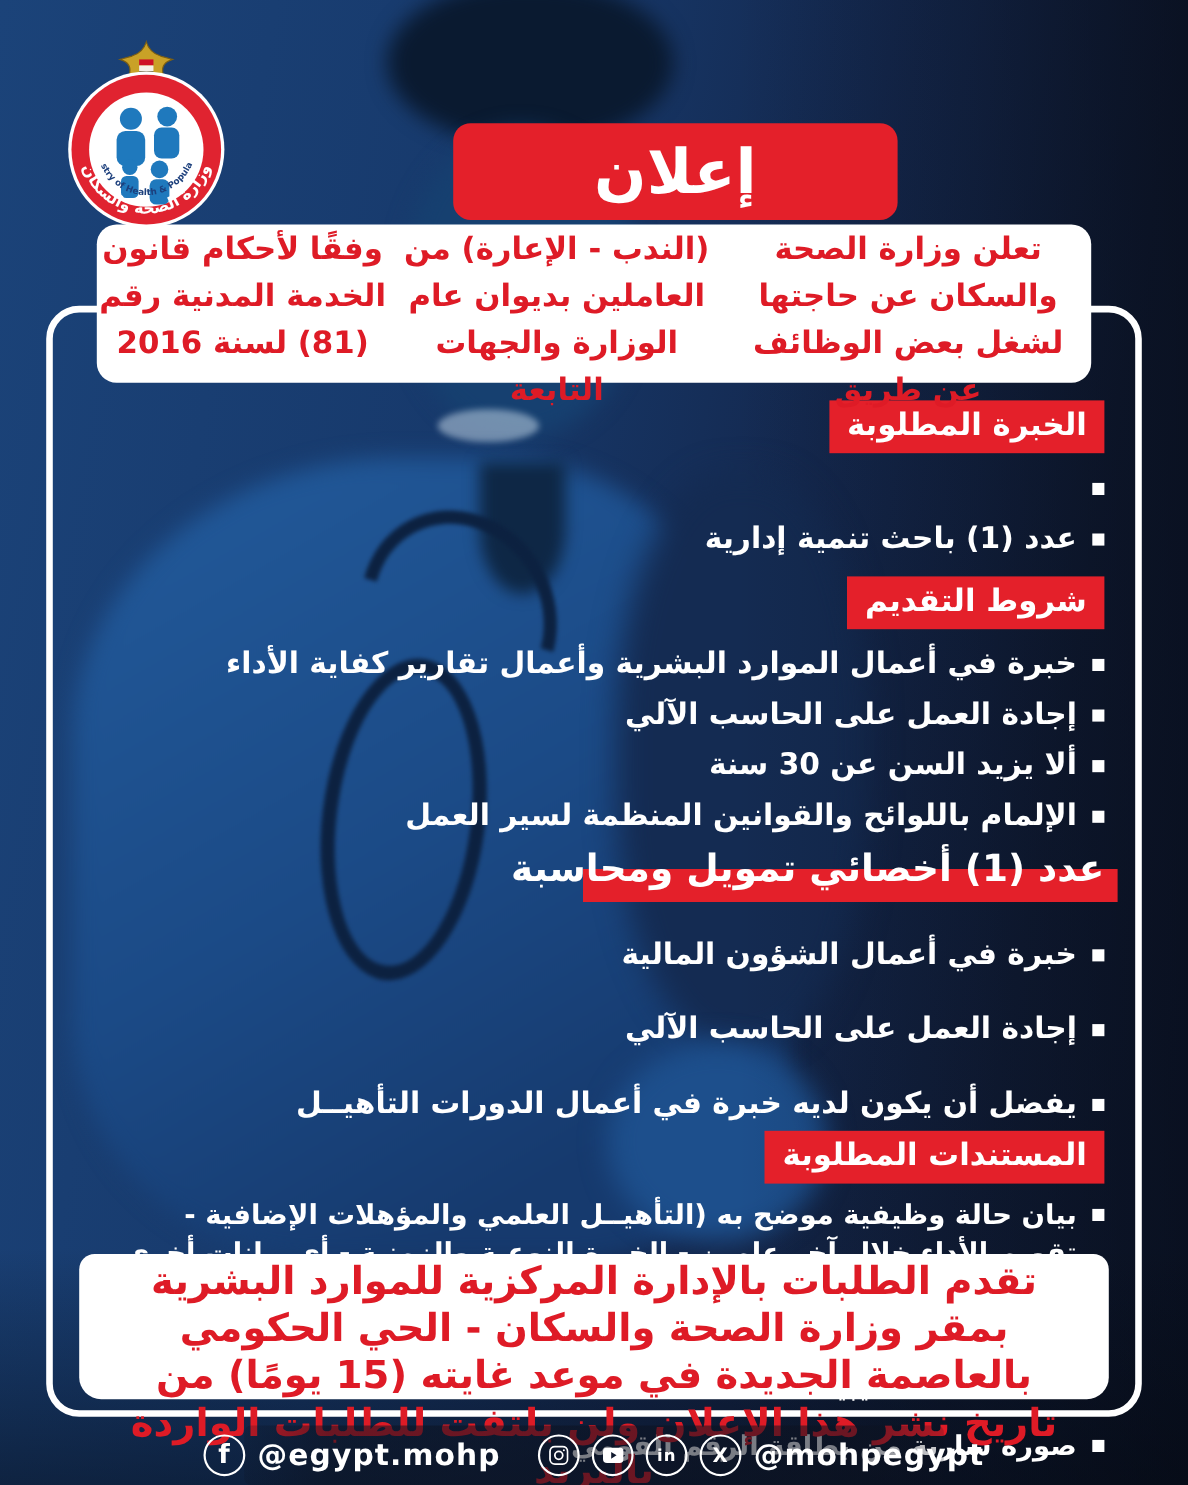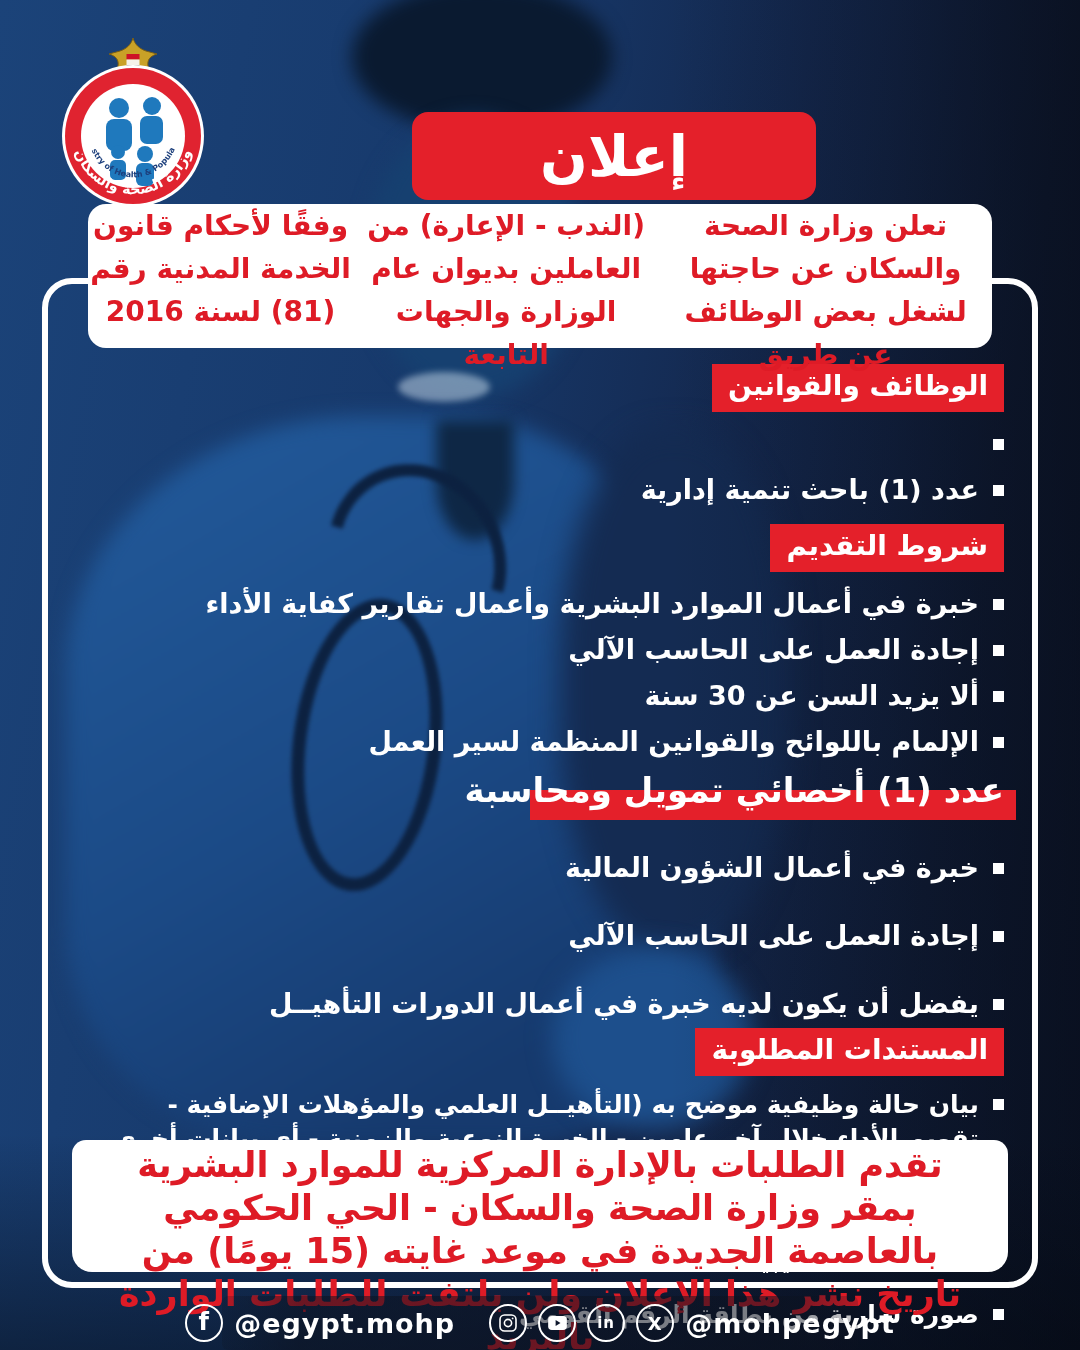--- a/index.html
+++ b/index.html
@@ -143,21 +143,21 @@
 
   <div class="intro">
     <span>تعلن وزارة الصحة والسكان عن حاجتها لشغل بعض الوظائف عن طريق</span>
     <span>(الندب - الإعارة) من العاملين بديوان عام الوزارة والجهات التابعة</span>
     <span>وفقًا لأحكام قانون الخدمة المدنية رقم (81) لسنة 2016</span>
   </div>
 
   <div class="outline">
     <div class="content">
 
-      <div class="sec-header">الوظائف والقوانين</div>
+      <div class="sec-header">الخبرة المطلوبة</div>
       <div class="item">
         <span class="bullet"></span>
       </div>
       <div class="item">
         <span class="bullet"></span>
         <span>عدد (1) باحث تنمية إدارية</span>
       </div>
 
       <div class="sec-header gap8">شروط التقديم</div>
       <div class="item gap10">

